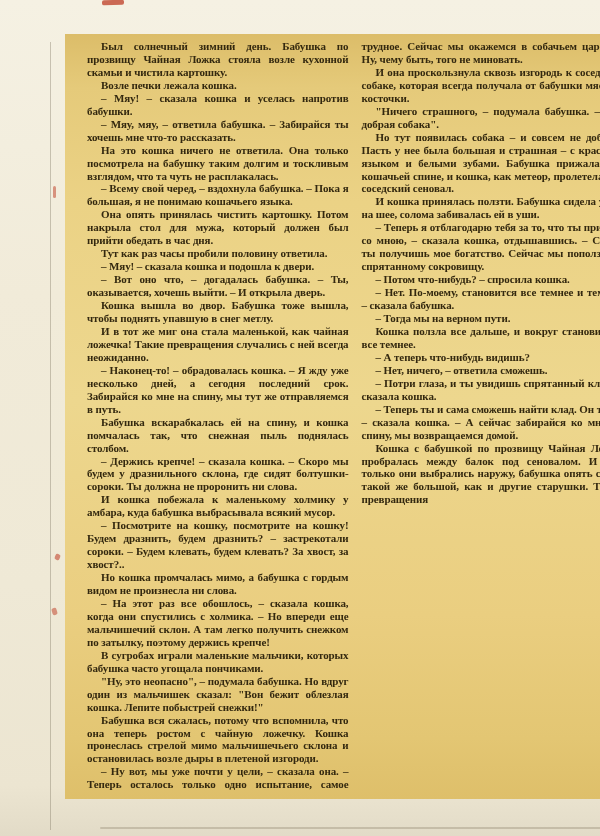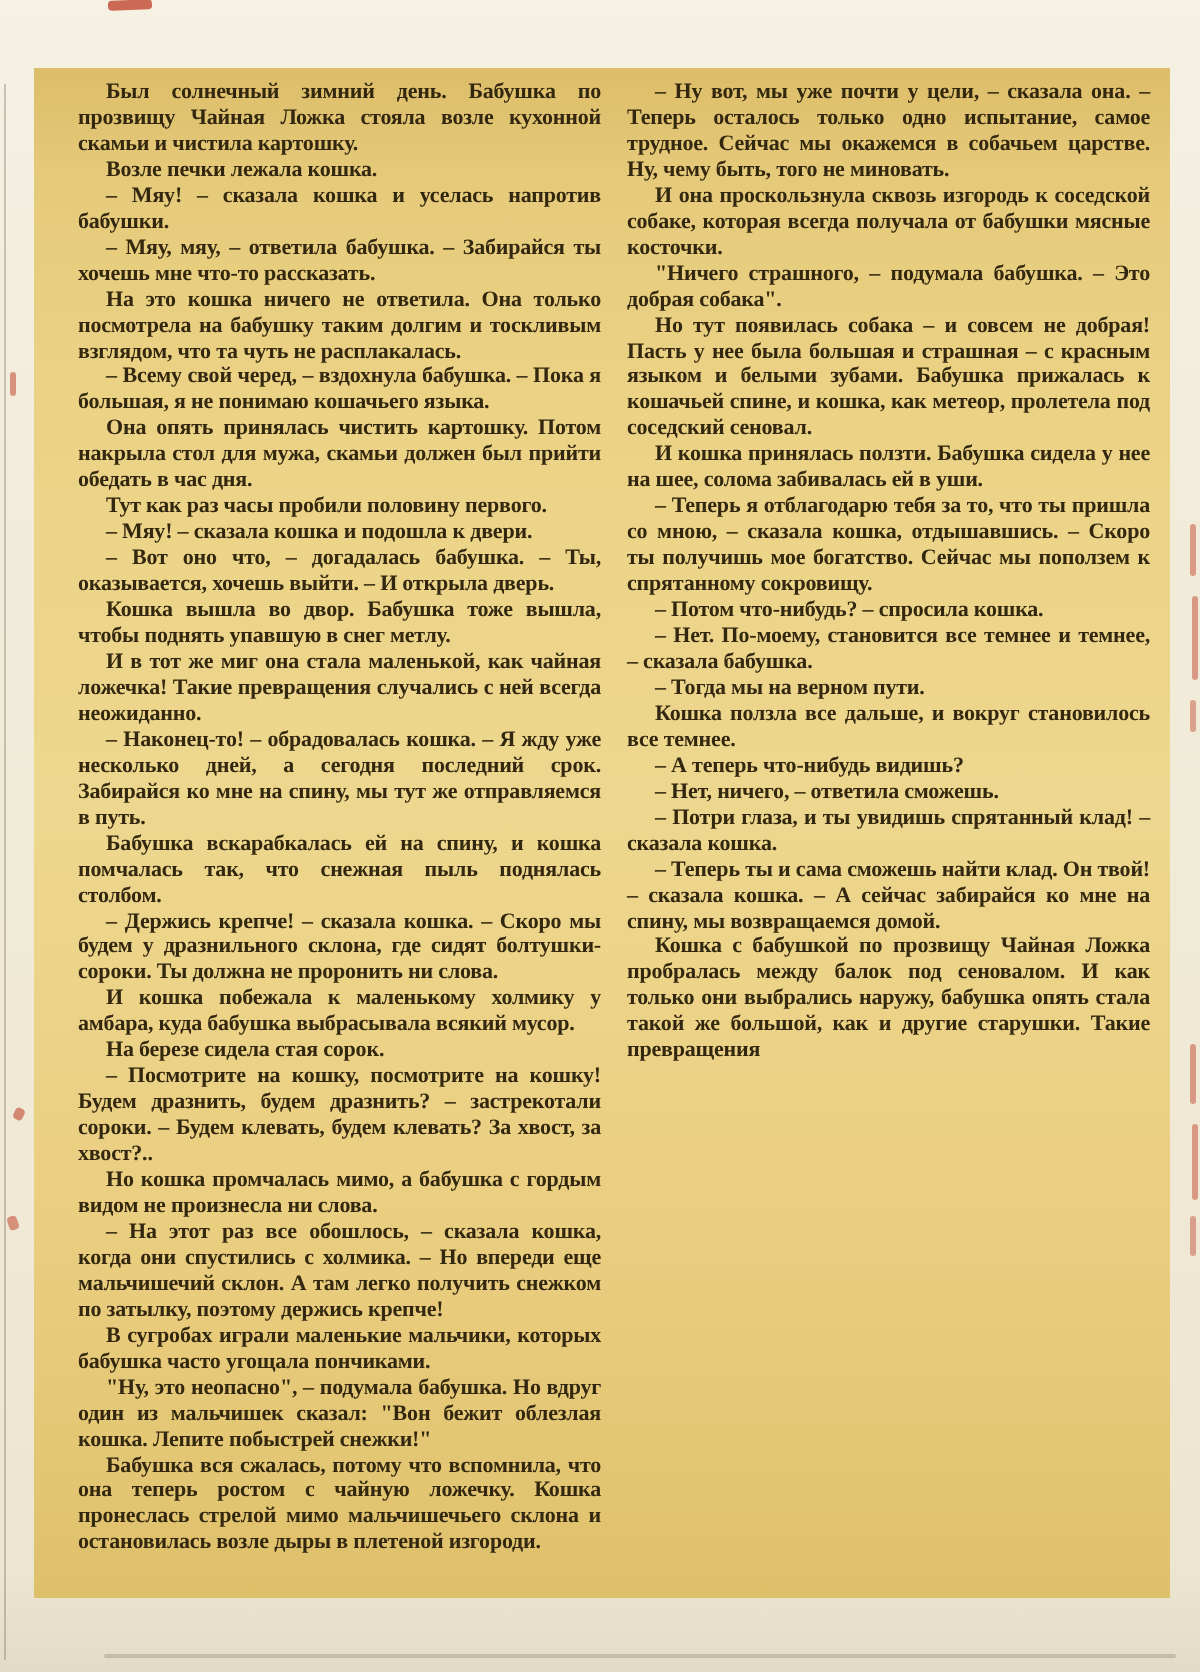--- a/index.html
+++ b/index.html
@@ -1,21 +1,21 @@
 <!DOCTYPE html>
 <html lang="ru"><head>
 <meta charset="utf-8">
 <style>
   html,body{margin:0;padding:0;}
   body{
     width:600px;height:836px;overflow:hidden;position:relative;
     background:linear-gradient(180deg,#f5f1e3 0%,#f1ebd9 35%,#efe9d6 70%,#ece5d1 94%,#e2dbc7 100%);
     font-family:"Liberation Serif","DejaVu Serif",serif;
   }
-  .page{position:absolute;inset:0;}
+  .page{position:absolute;inset:0;margin-left:48px;}
   
   .text-block{
     position:absolute;left:17px;top:34px;width:568px;height:765px;
     box-sizing:border-box;
     padding:6px 10px 6px 22px;
     background:
       linear-gradient(180deg,#dcbd69 0%,#e5ca7a 7%,#ebd285 22%,#edd78e 48%,#eace80 76%,#e3c673 92%,#debf6a 100%);
     column-count:2;column-gap:13px;column-fill:auto;
     font-size:11px;line-height:12.95px;font-weight:700;
     letter-spacing:-0.1px;
@@ -50,31 +50,30 @@
 
 <div class="page">
 
   <div class="text-block">
       <p>Был солнечный зимний день. Бабушка по прозвищу Чайная Ложка стояла возле кухонной скамьи и чистила картошку.</p>
       <p>Возле печки лежала кошка.</p>
       <p>– Мяу! – сказала кошка и уселась напротив бабушки.</p>
       <p>– Мяу, мяу, – ответила бабушка. – Забирайся ты хочешь мне что-то рассказать.</p>
       <p>На это кошка ничего не ответила. Она только посмотрела на бабушку таким долгим и тоскливым взглядом, что та чуть не расплакалась.</p>
       <p>– Всему свой черед, – вздохнула бабушка. – Пока я большая, я не понимаю кошачьего языка.</p>
-      <p>Она опять принялась чистить картошку. Потом накрыла стол для мужа, скамьи должен был прийти обедать в час дня.</p>
-      <p>Тут как раз часы пробили половину первого.</p>
+      <p>Она опять принялась чистить картошку. Потом накрыла стол для мужа, который должен был прийти обедать в час дня.</p>
+      <p>Тут как раз часы пробили половину ответила.</p>
       <p>– Мяу! – сказала кошка и подошла к двери.</p>
       <p>– Вот оно что, – догадалась бабушка. – Ты, оказывается, хочешь выйти. – И открыла дверь.</p>
       <p>Кошка вышла во двор. Бабушка тоже вышла, чтобы поднять упавшую в снег метлу.</p>
       <p>И в тот же миг она стала маленькой, как чайная ложечка! Такие превращения случались с ней всегда неожиданно.</p>
       <p>– Наконец-то! – обрадовалась кошка. – Я жду уже несколько дней, а сегодня последний срок. Забирайся ко мне на спину, мы тут же отправляемся в путь.</p>
       <p>Бабушка вскарабкалась ей на спину, и кошка помчалась так, что снежная пыль поднялась столбом.</p>
       <p>– Держись крепче! – сказала кошка. – Скоро мы будем у дразнильного склона, где сидят болтушки-сороки. Ты должна не проронить ни слова.</p>
       <p>И кошка побежала к маленькому холмику у амбара, куда бабушка выбрасывала всякий мусор.</p>
-      <p>На березе сидела стая сорок.</p>
       <p>– Посмотрите на кошку, посмотрите на кошку! Будем дразнить, будем дразнить? – застрекотали сороки. – Будем клевать, будем клевать? За хвост, за хвост?..</p>
       <p>Но кошка промчалась мимо, а бабушка с гордым видом не произнесла ни слова.</p>
       <p>– На этот раз все обошлось, – сказала кошка, когда они спустились с холмика. – Но впереди еще мальчишечий склон. А там легко получить снежком по затылку, поэтому держись крепче!</p>
       <p>В сугробах играли маленькие мальчики, которых бабушка часто угощала пончиками.</p>
       <p>"Ну, это неопасно", – подумала бабушка. Но вдруг один из мальчишек сказал: "Вон бежит облезлая кошка. Лепите побыстрей снежки!"</p>
       <p>Бабушка вся сжалась, потому что вспомнила, что она теперь ростом с чайную ложечку. Кошка пронеслась стрелой мимо мальчишечьего склона и остановилась возле дыры в плетеной изгороди.</p>
       <p>– Ну вот, мы уже почти у цели, – сказала она. – Теперь осталось только одно испытание, самое трудное. Сейчас мы окажемся в собачьем царстве. Ну, чему быть, того не миновать.</p>
       <p>И она проскользнула сквозь изгородь к соседской собаке, которая всегда получала от бабушки мясные косточки.</p>
       <p>"Ничего страшного, – подумала бабушка. – Это добрая собака".</p>
       <p>Но тут появилась собака – и совсем не добрая! Пасть у нее была большая и страшная – с красным языком и белыми зубами. Бабушка прижалась к кошачьей спине, и кошка, как метеор, пролетела под соседский сеновал.</p>

